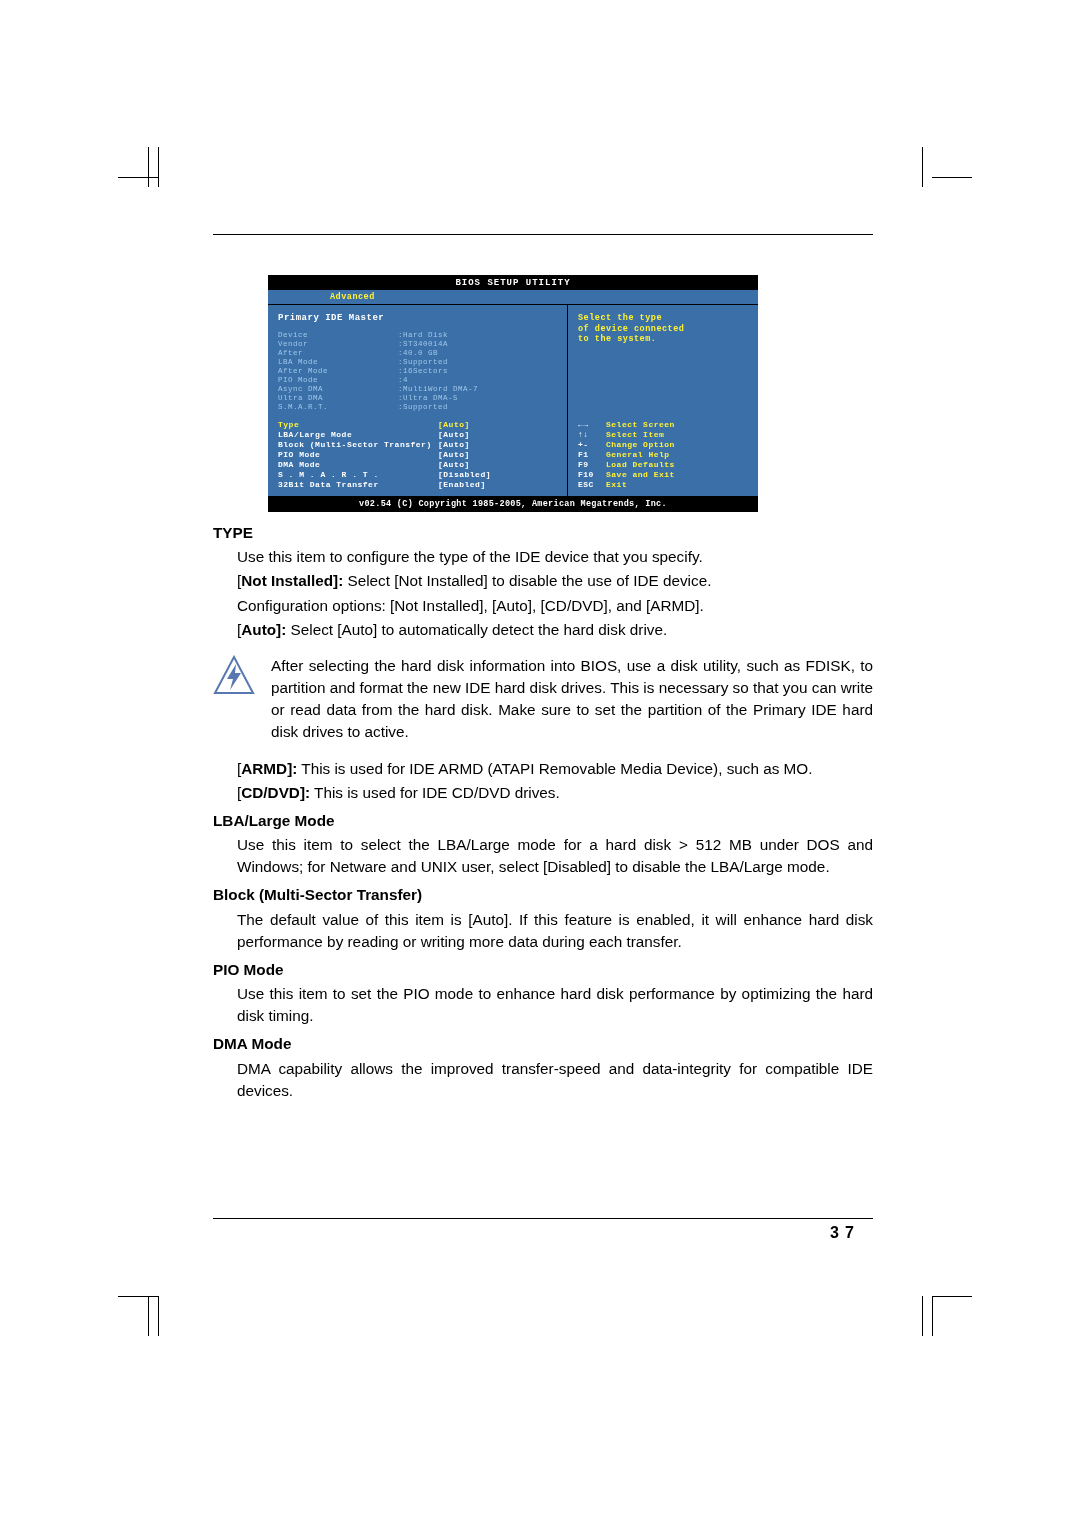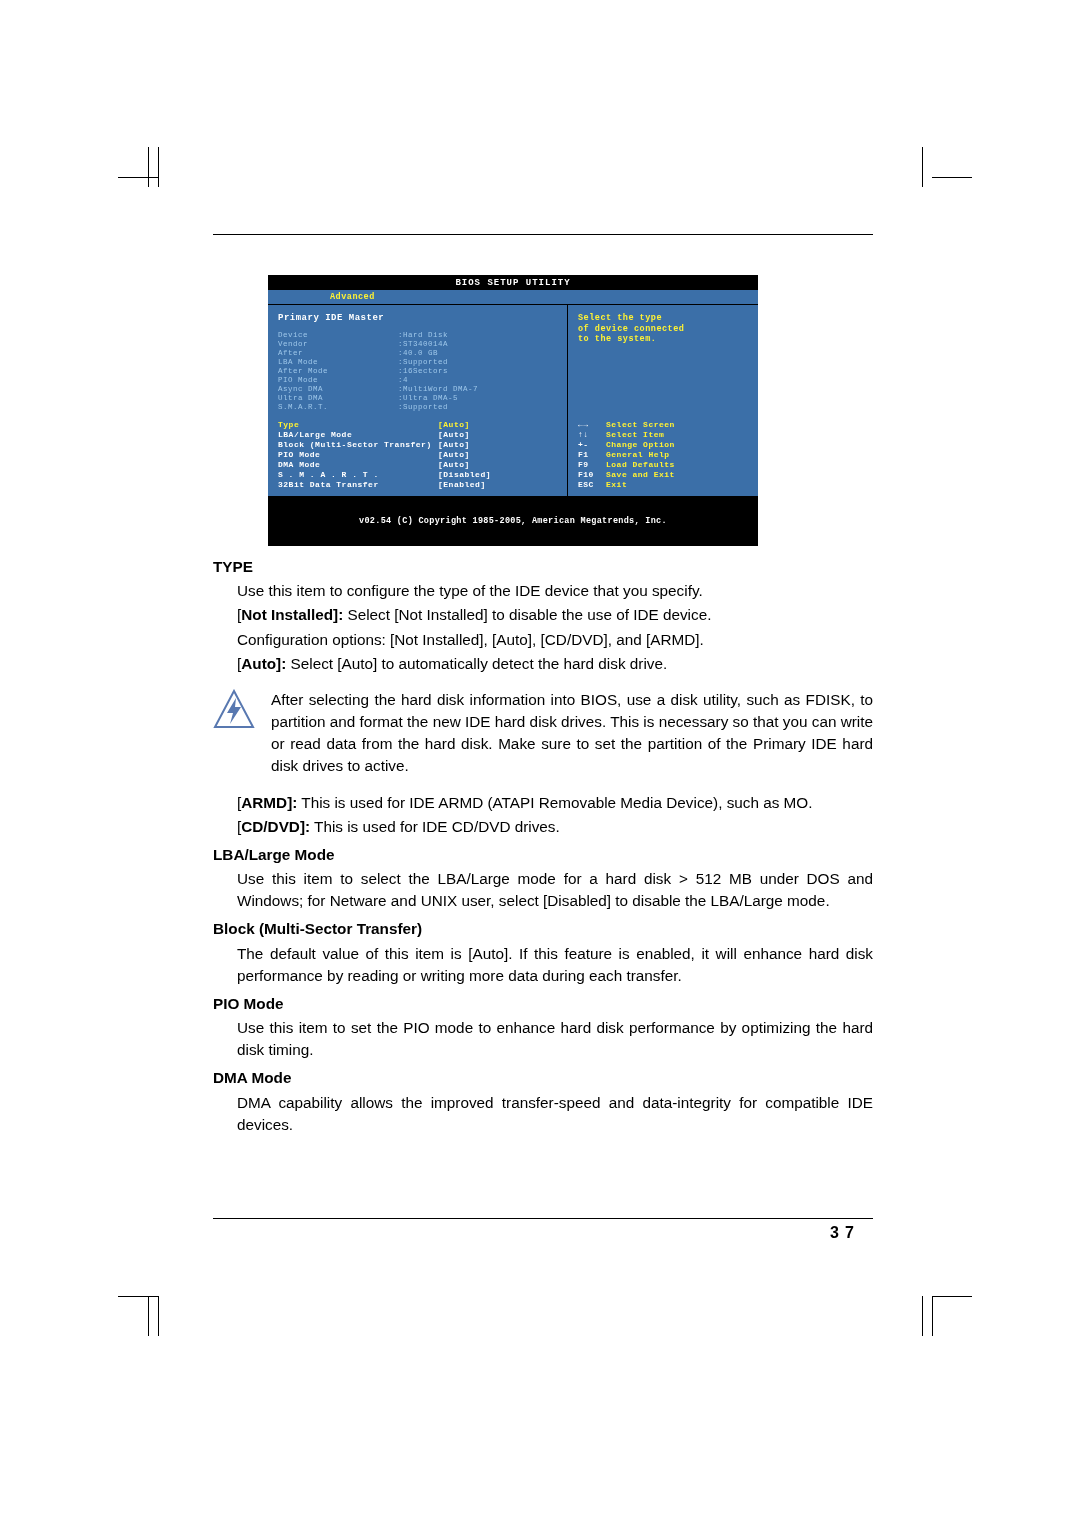--- a/index.html
+++ b/index.html
@@ -81,21 +81,21 @@
   .bios-nav { font-size: 8px; line-height: 1.25; }
   .bios-nav-row { display: flex; }
   .bios-nav-row .k { width: 28px; color: #fff; font-weight: bold; }
   .bios-nav-row .v { color: #FFF233; font-weight: bold; }
   .bios-footer {
     background: #000;
     color: #fff;
     text-align: center;
     font-weight: bold;
     font-size: 8.5px;
-    padding: 20px 0;
+    padding: 3px 0;
     letter-spacing: 0.3px;
   }
 
   .doc {
     margin-top: 10px;
     font-size: 15.3px;
     line-height: 1.45;
   }
   .sec-title {
     font-weight: bold;

